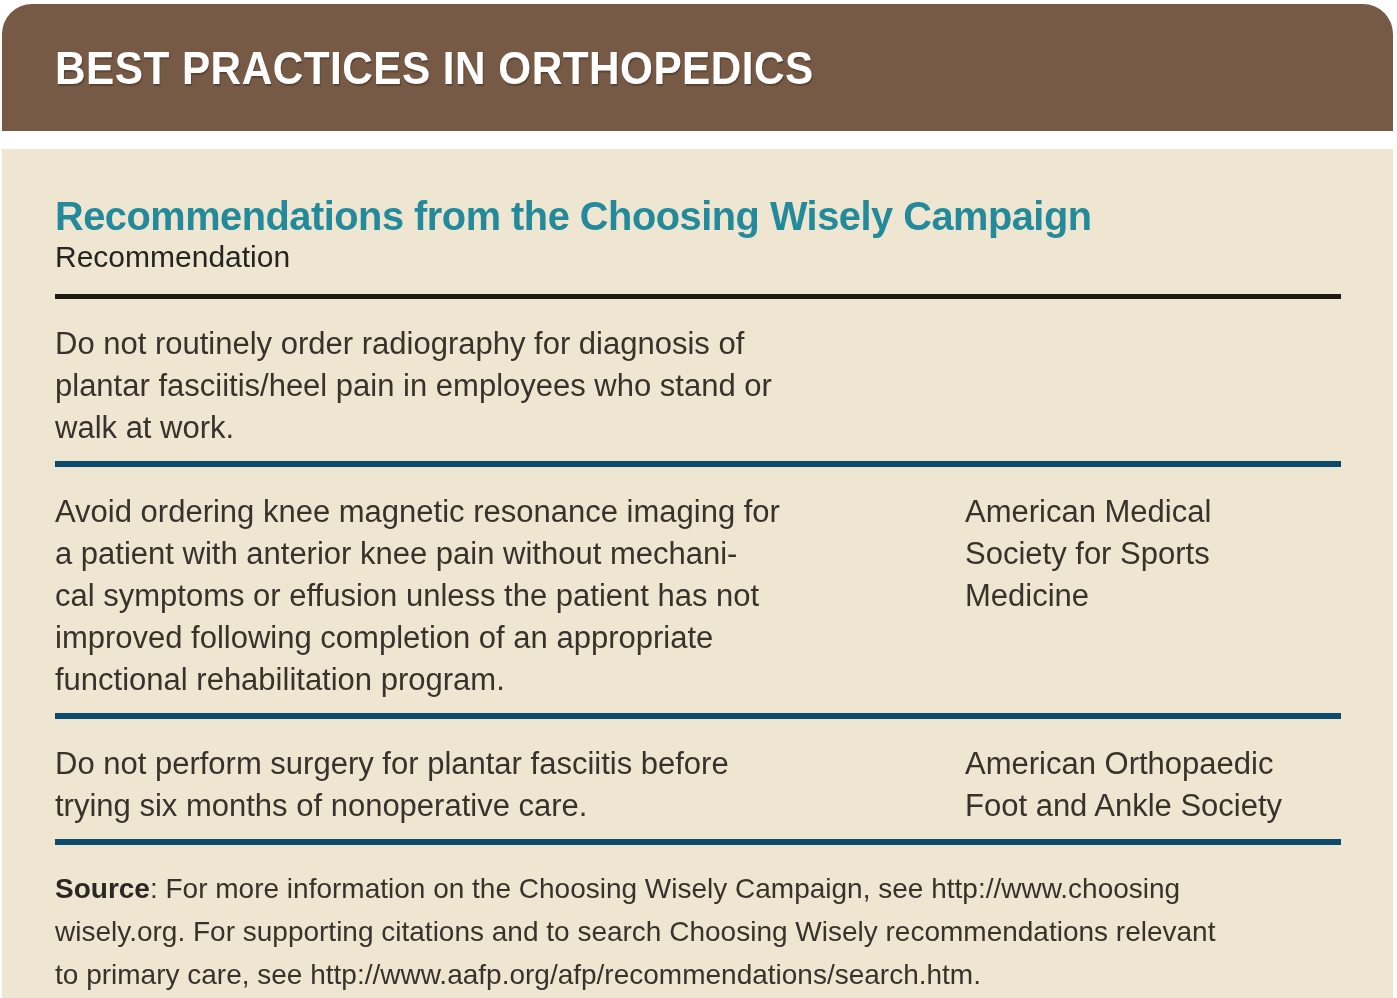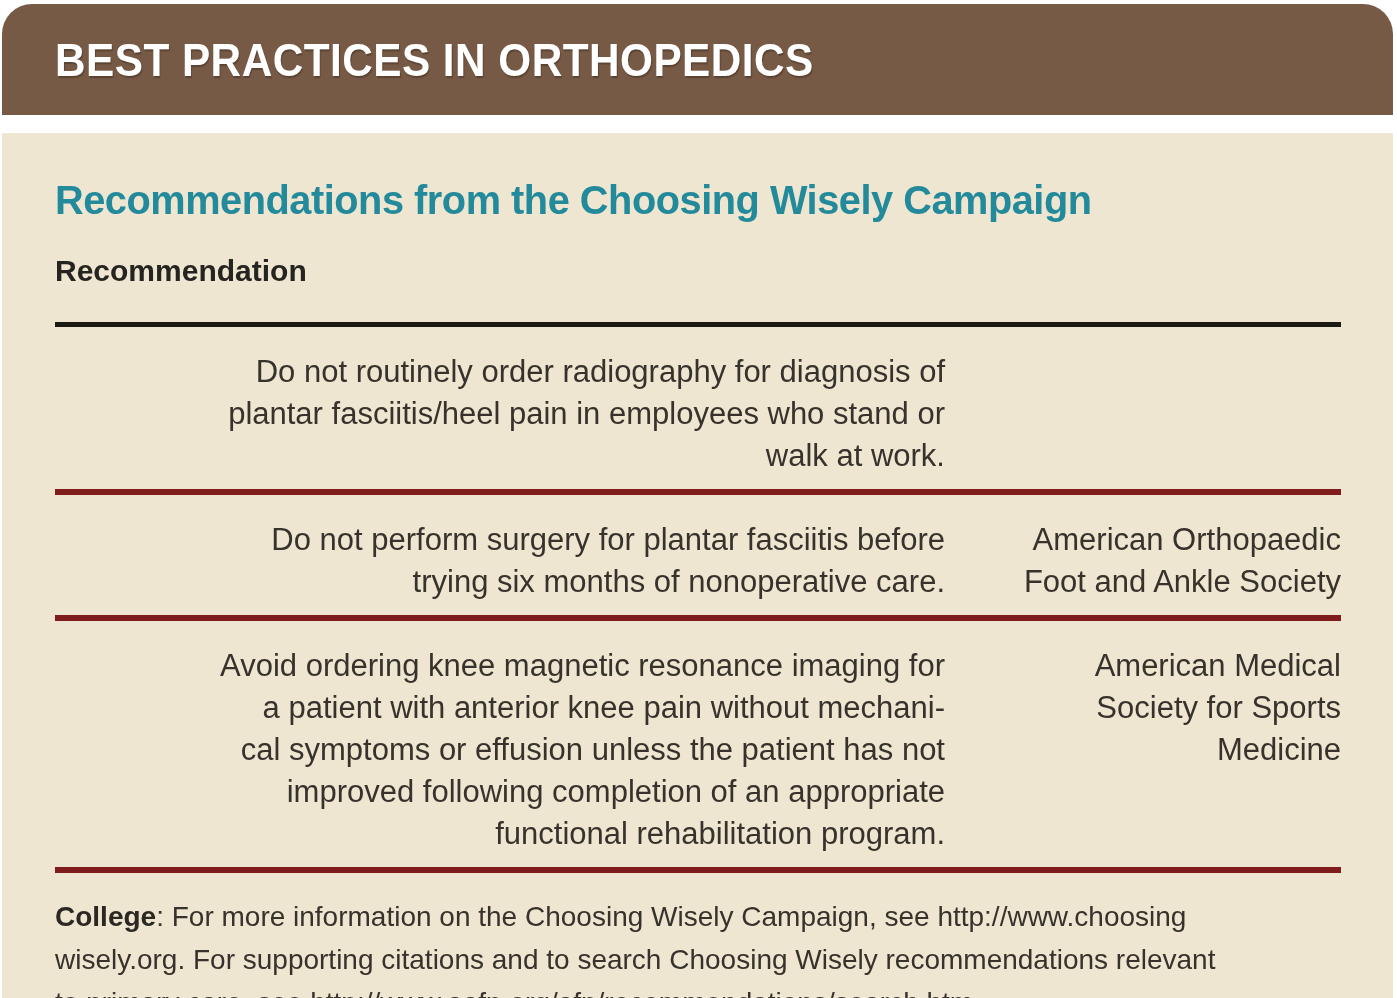--- a/index.html
+++ b/index.html
@@ -12,21 +12,21 @@
   }
   html,body{margin:0;padding:0;background:#ffffff;}
   body{
     width:1397px;height:998px;
     font-family:"Liberation Sans","DejaVu Sans",sans-serif;
     -webkit-font-smoothing:antialiased;
   }
   .page{padding:4px 4px 6px 2px;box-sizing:border-box;}
 
   .banner{
-    height:111px;
+    height:127px;
     background:var(--brown);
     border-radius:30px 30px 0 0;
     display:flex;align-items:center;
     padding-left:53px;
     box-sizing:border-box;
   }
   .banner h1{
     margin:0;
     color:#ffffff;
     font-size:46px;
@@ -54,44 +54,42 @@
     font-size:41px;
     font-weight:700;
     letter-spacing:-0.5px;
     transform:scaleX(0.97);
     transform-origin:left center;
     white-space:nowrap;
   }
 
   .thead{
     display:flex;
-    margin-top:30px;
-    padding-bottom:34px;
+    padding-bottom:20px;
     border-bottom:5px solid var(--rule);
     font-size:30px;
-    font-weight:700;
+    font-weight:400;
     color:var(--head-text);
   }
   .thead .th{
     transform:scaleX(0.93);
     transform-origin:left center;
     white-space:nowrap;
   }
 
   .col-left{width:910px;flex:none;padding-right:20px;box-sizing:border-box;}
   .col-right{flex:1;}
 
   .row{
     display:flex;
     padding:24px 0 12px 0;
-    border-bottom:6px solid #7f1d1d;
+    border-bottom:6px solid #0c4a6e;
     font-size:31px;
     line-height:42px;
     color:var(--text);
-    text-align:right;
   }
   .cell{white-space:pre-line;}
 
   .source{
     padding-top:22px;
     font-size:28px;
     line-height:43px;
     color:var(--text);
   }
   .source .src-label{font-weight:700;color:#2b2823;}
@@ -116,37 +114,37 @@
       </div>
     </div>
 
     <div class="row">
       <div class="col-left cell">Do not routinely order radiography for diagnosis of
 plantar fasciitis/heel pain in employees who stand or
 walk at work.</div>
     </div>
 
     <div class="row">
-      <div class="col-left cell">Do not perform surgery for plantar fasciitis before
-trying six months of nonoperative care.</div>
-      <div class="col-right cell">American Orthopaedic
-Foot and Ankle Society</div>
-    </div>
-
-    <div class="row">
       <div class="col-left cell">Avoid ordering knee magnetic resonance imaging for
 a patient with anterior knee pain without mechani-
 cal symptoms or effusion unless the patient has not
 improved following completion of an appropriate
 functional rehabilitation program.</div>
       <div class="col-right cell">American Medical
 Society for Sports
 Medicine</div>
     </div>
 
+    <div class="row">
+      <div class="col-left cell">Do not perform surgery for plantar fasciitis before
+trying six months of nonoperative care.</div>
+      <div class="col-right cell">American Orthopaedic
+Foot and Ankle Society</div>
+    </div>
+
     <div class="source">
-      <span class="src-label">College</span><span class="src-text">: For more information on the Choosing Wisely Campaign, see http://www.choosing
+      <span class="src-label">Source</span><span class="src-text">: For more information on the Choosing Wisely Campaign, see http://www.choosing
 wisely.org. For supporting citations and to search Choosing Wisely recommendations relevant
 to primary care, see http://www.aafp.org/afp/recommendations/search.htm.</span>
     </div>
 
   </main>
 </div>
 
 </body></html>

